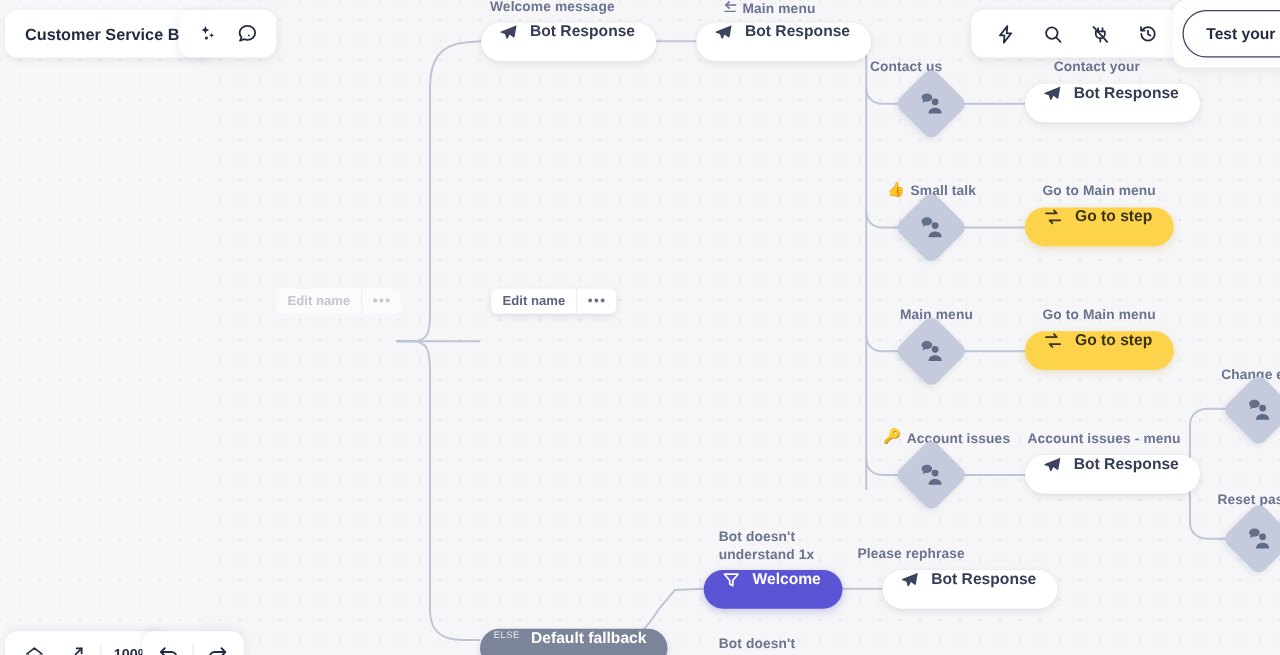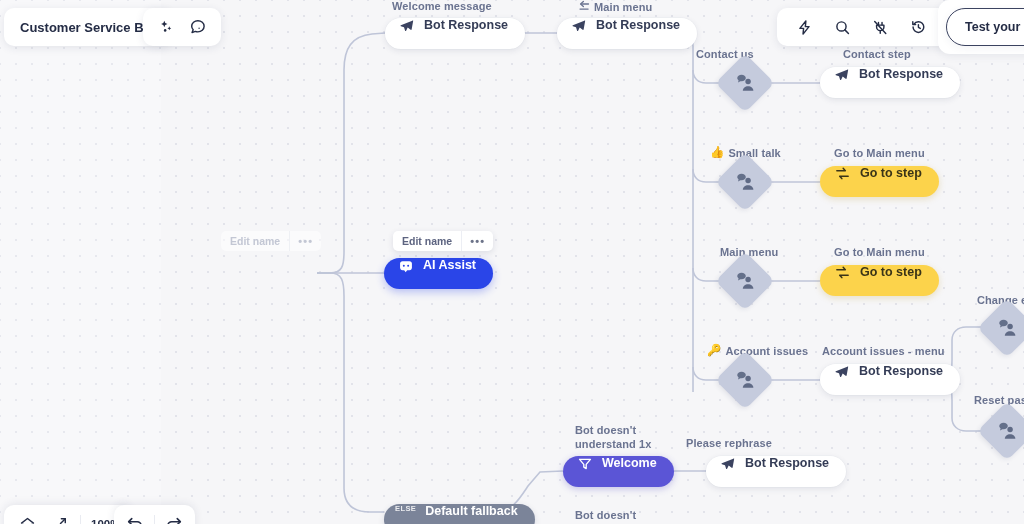--- a/index.html
+++ b/index.html
@@ -56,21 +56,21 @@
   .pill.blue  { background: #2a45e8; color: #ffffff; box-shadow: 0 3px 9px rgba(42,69,232,.32); }
   .pill.yellow{ background: #fcd34b; color: #3a3417; box-shadow: 0 2px 7px rgba(180,140,20,.22); }
   .pill.purple{ background: #5b55d6; color: #ffffff; box-shadow: 0 2px 7px rgba(70,60,190,.28); }
   .pill.fallback {
     background: #7b8499; color: #ffffff; box-shadow: 0 2px 6px rgba(40,50,90,.14);
     padding-left: 11px;
   }
   .pill svg { display: block; flex: 0 0 auto; }
 
   .else-badge {
-    font-size: 7.5px; font-weight: 700; letter-spacing: .4px;
+    font-size: 7.5px; font-weight: 400; letter-spacing: .4px;
     color: #ffffff; opacity: .85;
   }
 
   
   .diamond {
     position: absolute; width: 42px; height: 42px;
     background: #c5cbdd; border-radius: 7px;
     transform: rotate(45deg);
     box-shadow: 0 2px 5px rgba(40,50,90,.10);
   }
@@ -258,31 +258,20 @@
     <div class="en-label">Edit name</div>
     <div class="en-sep"></div>
     <div class="en-dots">•••</div>
   </div>
 
   <div class="editname" style="left:393px; top:231px;">
     <div class="en-label">Edit name</div>
     <div class="en-sep"></div>
     <div class="en-dots">•••</div>
   </div>
-  <div class="node" style="left:384px; top:258px;">
-    <div class="pill blue">
-      <svg width="16" height="16" viewBox="0 0 20 20" fill="#ffffff">
-        <rect x="2.6" y="4" width="14.8" height="11.2" rx="3.2"></rect>
-        <path d="M7.6 15.1h4l-2 2.6z"></path>
-        <circle cx="7.3" cy="9.6" r="1.25" fill="#2a45e8"></circle>
-        <circle cx="12.7" cy="9.6" r="1.25" fill="#2a45e8"></circle>
-      </svg>
-      <span>AI Assist</span>
-    </div>
-  </div>
 
   <div class="caption" style="left:392px; top:0px;">
     <span>Welcome message</span>
   </div>
   <div class="node" style="left:385px; top:18px;">
     <div class="pill white">
       <svg width="16" height="16" viewBox="0 0 20 20" fill="#3b4360">
         <path d="M17.4 3.1L2.3 9.0c-.6.25-.55 1.1.06 1.28l3.9 1.15 1.35 4.4c.18.6 1.0.65 1.28.1l2.0-3.9 3.65 2.7c.5.37 1.2.07 1.3-.54l1.9-10.6c.1-.6-.45-1.05-1.0-.82z"></path>
       </svg>
       <span>Bot Response</span>
@@ -315,21 +304,21 @@
     <div class="diamond"></div>
     <div class="diamond-ico">
       <svg width="22" height="20" viewBox="0 0 24 22" fill="#5f6a85">
         <path d="M8.2 2.0c-2.6 0-4.7 1.6-4.7 3.6 0 1.0.55 1.9 1.45 2.55L4.3 10.4l2.65-1.35c.4.1.82.15 1.25.15 2.6 0 4.7-1.6 4.7-3.6S10.8 2.0 8.2 2.0z" opacity=".95"></path>
         <circle cx="15.4" cy="9.3" r="3.0"></circle>
         <path d="M9.6 19.6c0-3.2 2.6-5.1 5.8-5.1s5.8 1.9 5.8 5.1z"></path>
       </svg>
     </div>
   </div>
   <div class="caption" style="left:843px; top:48px;">
-    <span>Contact step</span>
+    <span>Contact your</span>
   </div>
   <div class="node" style="left:820px; top:67px;">
     <div class="pill white">
       <svg width="16" height="16" viewBox="0 0 20 20" fill="#3b4360">
         <path d="M17.4 3.1L2.3 9.0c-.6.25-.55 1.1.06 1.28l3.9 1.15 1.35 4.4c.18.6 1.0.65 1.28.1l2.0-3.9 3.65 2.7c.5.37 1.2.07 1.3-.54l1.9-10.6c.1-.6-.45-1.05-1.0-.82z"></path>
       </svg>
       <span>Bot Response</span>
     </div>
   </div>
 

